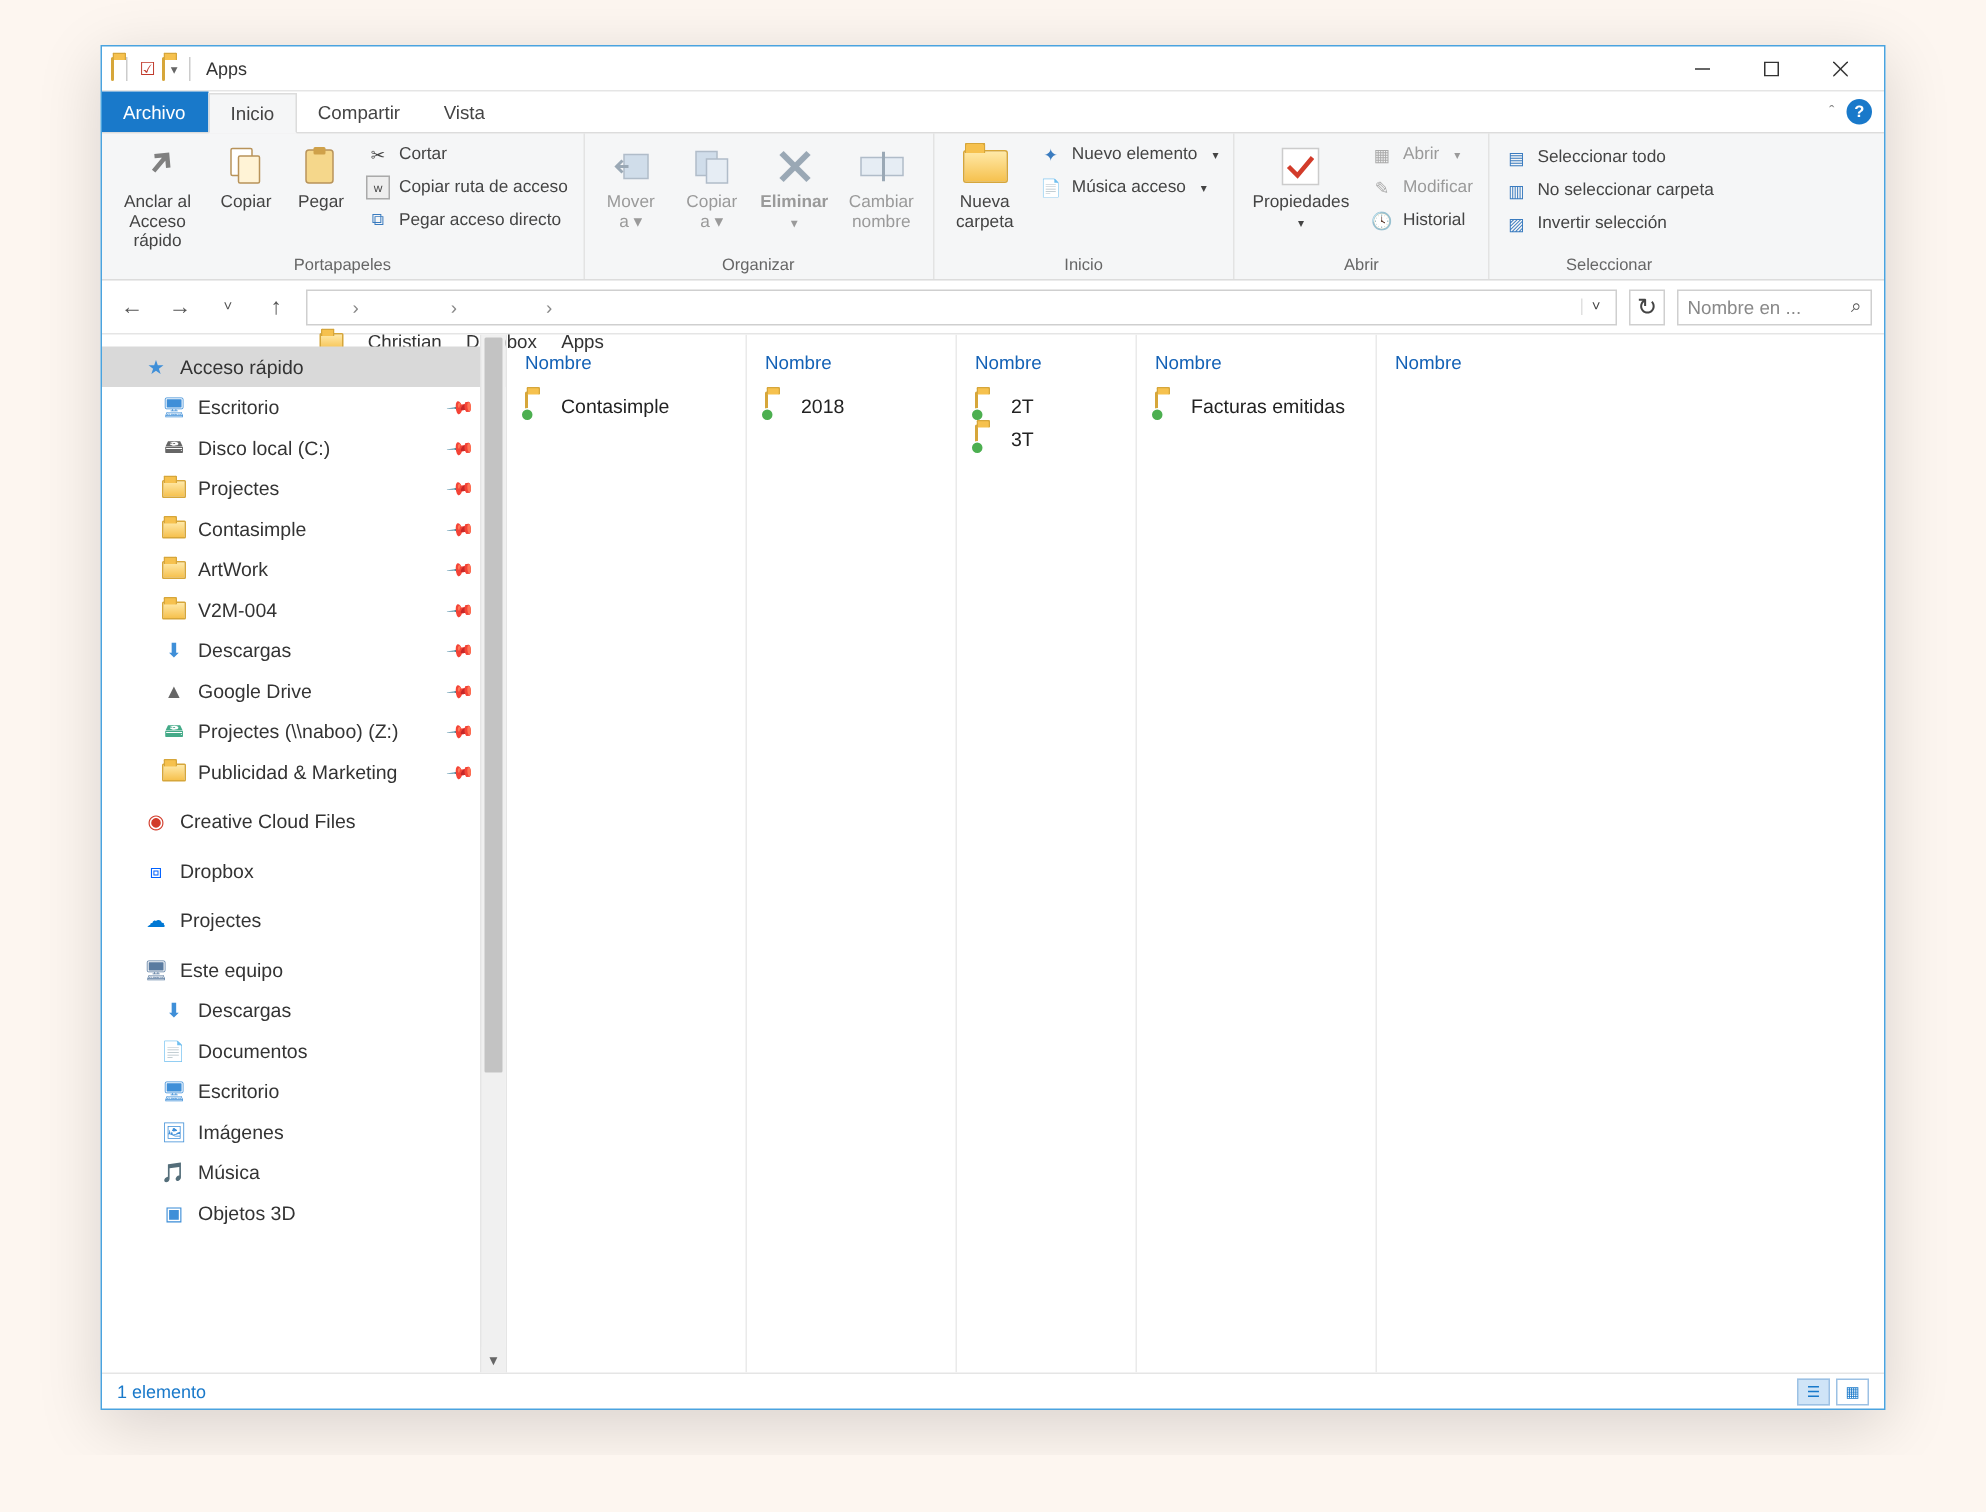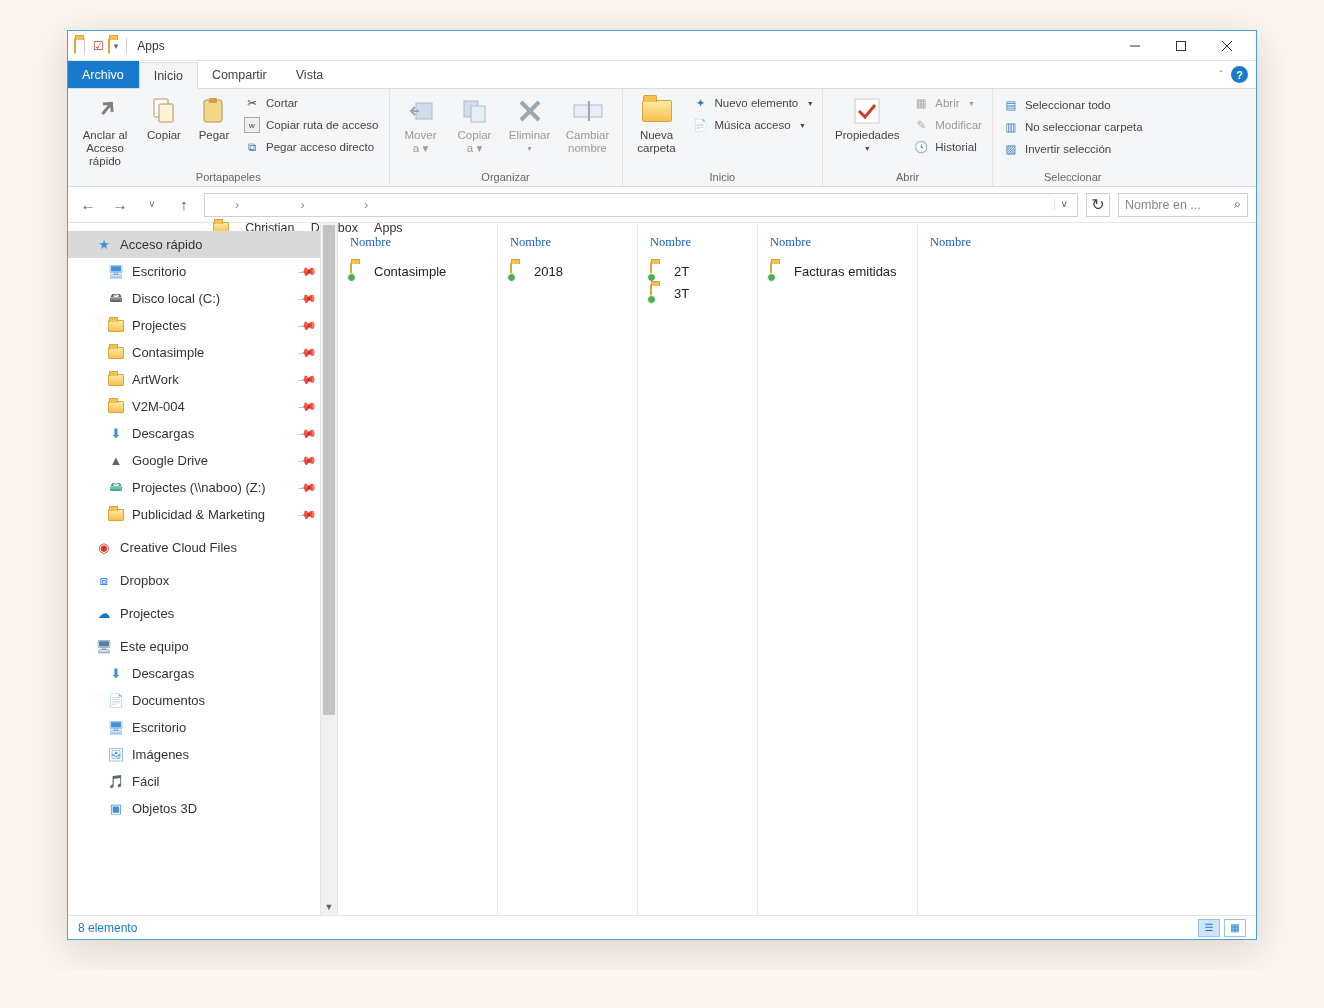--- a/index.html
+++ b/index.html
@@ -50,21 +50,21 @@
   .tree .item { height:27px; display:flex; align-items:center; gap:8px; padding-left:28px;}
   .tree .item.sel { background:#d9d9d9;}
   .tree .item.sub { padding-left:40px;}
   .tree .item .pin { margin-left:auto; margin-right:22px; color:#7d7d7d; font-size:12px;}
   .tree .grp { margin-top:6px; }
   .tree .ic { width:16px; height:16px; display:flex; align-items:center; justify-content:center;}
   
   .cols { flex:1; display:flex; overflow:hidden;}
   .col { flex:0 0 160px; border-right:1px solid #eaeaea; padding:8px 6px; font-size:13px;}
   .col:last-child{ flex:1; border-right:none;}
-  .col .hdr { color:#1462b6; font-size:12.5px; padding:4px 6px 10px 6px;font-family:Liberation Serif, serif;}
+  .col .hdr { color:#1462b6; font-size:12.5px; padding:4px 6px 10px 6px;}
   .col .entry { display:flex; align-items:center; gap:8px; padding:3px 6px; color:#222;}
   .col .entry .ic { width:16px; height:16px; position:relative;}
   
   .status { height:24px; border-top:1px solid #e5e5e5; display:flex; align-items:center; font-size:12px; color:#1979ca; padding:0 10px;}
   .status .spacer { flex:1;}
   .viewbtn { width:22px; height:18px; border:1px solid #9cc1e4; margin-left:4px; display:flex; align-items:center; justify-content:center; font-size:10px; color:#1979ca;}
   .viewbtn.active { background:#cfe4f7;}
   
   .folder { width:16px; height:12px; background:linear-gradient(#ffe9a8,#f6c14e); border-radius:1px; position:relative; border:1px solid #d6a63a;}
   .folder::before{content:""; position:absolute; top:-4px; left:0; width:7px; height:4px; background:#f6c14e; border:1px solid #d6a63a; border-bottom:none; border-radius:1px 1px 0 0;}
@@ -185,21 +185,21 @@
         <div class="bigbtn disabled" style="width:50px;">
           <div class="ic">
               <svg width="28" height="26">
                 <rect x="3" y="3" width="14" height="16" fill="#d0ddea" stroke="#b0bcc9"></rect>
                 <rect x="10" y="8" width="14" height="16" fill="#e6edf4" stroke="#b0bcc9"></rect>
               </svg>
             </div>
           <span style="white-space:pre-line;">Copiar
 a ▾</span>
         </div>
-        <div class="bigbtn disabled" style="width:52px;">
+        <div class="bigbtn disabled" style="width:52px;font-weight:bold;">
           <div class="ic">
               <svg width="26" height="26">
                 <line x1="4" y1="4" x2="22" y2="22" stroke="#9aa8b5" stroke-width="4"></line>
                 <line x1="22" y1="4" x2="4" y2="22" stroke="#9aa8b5" stroke-width="4"></line>
               </svg>
             </div>
           <span>Eliminar</span>
           <span style="font-size:8px;">▾</span>
         </div>
         <div class="bigbtn disabled" style="width:56px;">
@@ -408,21 +408,21 @@
       <div class="item sub">
           <span class="ic" style="color:#3f8fd8;">🖥</span>
           <span>Escritorio</span>
         </div>
       <div class="item sub">
           <span class="ic" style="color:#3f8fd8;">🖼</span>
           <span>Imágenes</span>
         </div>
       <div class="item sub">
           <span class="ic" style="color:#3f8fd8;">🎵</span>
-          <span>Fácil</span>
+          <span>Música</span>
         </div>
       <div class="item sub">
           <span class="ic" style="color:#3f8fd8;">▣</span>
           <span>Objetos 3D</span>
         </div>
 
       <div class="scroll">
         <div class="arr" style="top:0;">▲</div>
         <div class="thumb"></div>
         <div class="arr" style="bottom:0;">▼</div>
@@ -462,18 +462,18 @@
             <span>Facturas emitidas</span>
           </div>
       </div>
       <div class="col">
         <div class="hdr">Nombre</div>
       </div>
     </div>
   </div>
 
   <div class="status">
-    <span>8 elemento</span>
+    <span>1 elemento</span>
     <span class="spacer"></span>
     <div class="viewbtn active">☰</div>
     <div class="viewbtn">▦</div>
   </div>
 </div>
 
 </body></html>

